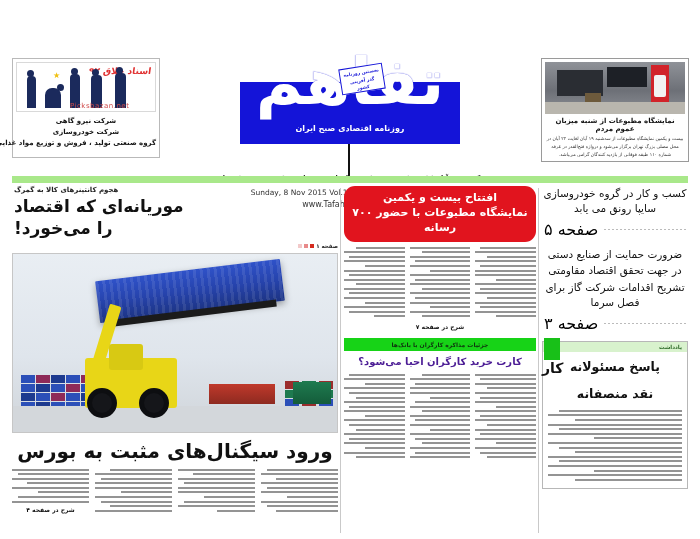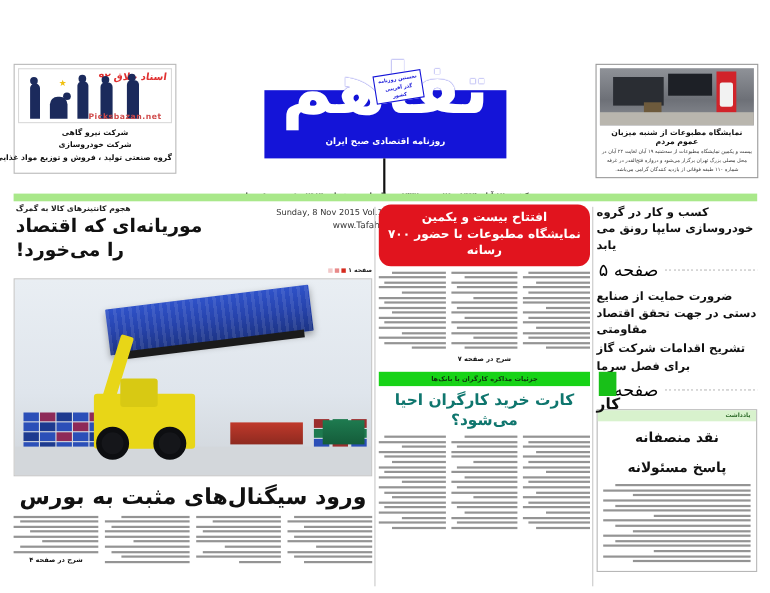--- a/index.html
+++ b/index.html
@@ -51,22 +51,22 @@
     position: absolute; right: 4px; top: 3px;
     font-size: 9px; font-weight: bold; color: #e03030;
     transform: skewX(-8deg);
     letter-spacing: -0.5px;
   }
   .art-scribble2 {
     position: absolute; left: 36px; top: 8px;
     font-size: 8px; font-weight: bold; color: #f0c010;
   }
   .art-watermark {
-    position: absolute; left: 24px; bottom: 1px;
-    font-size: 7px; color: #d04a4a; font-weight: bold;
+    position: absolute; left: 14px; bottom: 1px;
+    font-size: 7px; color: #d04a4a; font-weight: normal;
     letter-spacing: 0.5px;
     padding-left: 39px;
   }
   .promo-left-lines {
     margin-top: 4px; text-align: center;
   }
   .promo-left-lines div {
     font-size: 7px; font-weight: bold; color: #111;
     line-height: 1.55; white-space: nowrap;
   }
@@ -336,29 +336,29 @@
     color: #111; margin-top: 3px;
   }
   .green-kicker {
     background: #17d317; color: #10340f;
     font-size: 6px; font-weight: bold;
     text-align: center; padding: 3px 4px;
     margin-top: 8px;
   }
   .mid-head2 {
     text-align: center;
-    font-size: 14px; font-weight: bold; color: #0f766e;
+    font-size: 10px; font-weight: bold; color: #4c1d95;
     margin: 5px 0 4px 0; line-height: 1.25;
   }
 
   
   .r-item { margin-bottom: 2px; }
   .r-head {
-    text-align: left;
-    font-size: 10.5px; font-weight: bold; color: #111;
+    text-align: center;
+    font-size: 10.5px; font-weight: normal; color: #111;
     line-height: 1.45;
   }
   .r-pageref {
     display: flex; align-items: center; gap: 2px;
     margin: 4px 0 8px 0;
   }
   .note-box {
     border: 1px solid #b7b7b7;
     margin-top: 4px;
   }
@@ -724,22 +724,22 @@
         <span class="dotline"></span>
         <span class="sq sq-l"></span>
         <span class="sq sq-m"></span>
         <span class="lbl">صفحه ۳</span>
         <span class="sq sq-r"></span>
       </div>
     </div>
 
     <div class="note-box">
       <div class="note-tab">یادداشت</div>
+      <div class="note-head">پاسخ مسئولانه</div>
       <div class="note-head">نقد منصفانه</div>
-      <div class="note-head">پاسخ مسئولانه</div>
       <div class="note-body">
         <div class="fakeline s92"></div>
           <div class="fakeline"></div>
           <div class="fakeline s80"></div>
         <div class="fakeline"></div>
           <div class="fakeline s92"></div>
           <div class="fakeline"></div>
         <div class="fakeline s66"></div>
           <div class="fakeline"></div>
           <div class="fakeline s92"></div>

